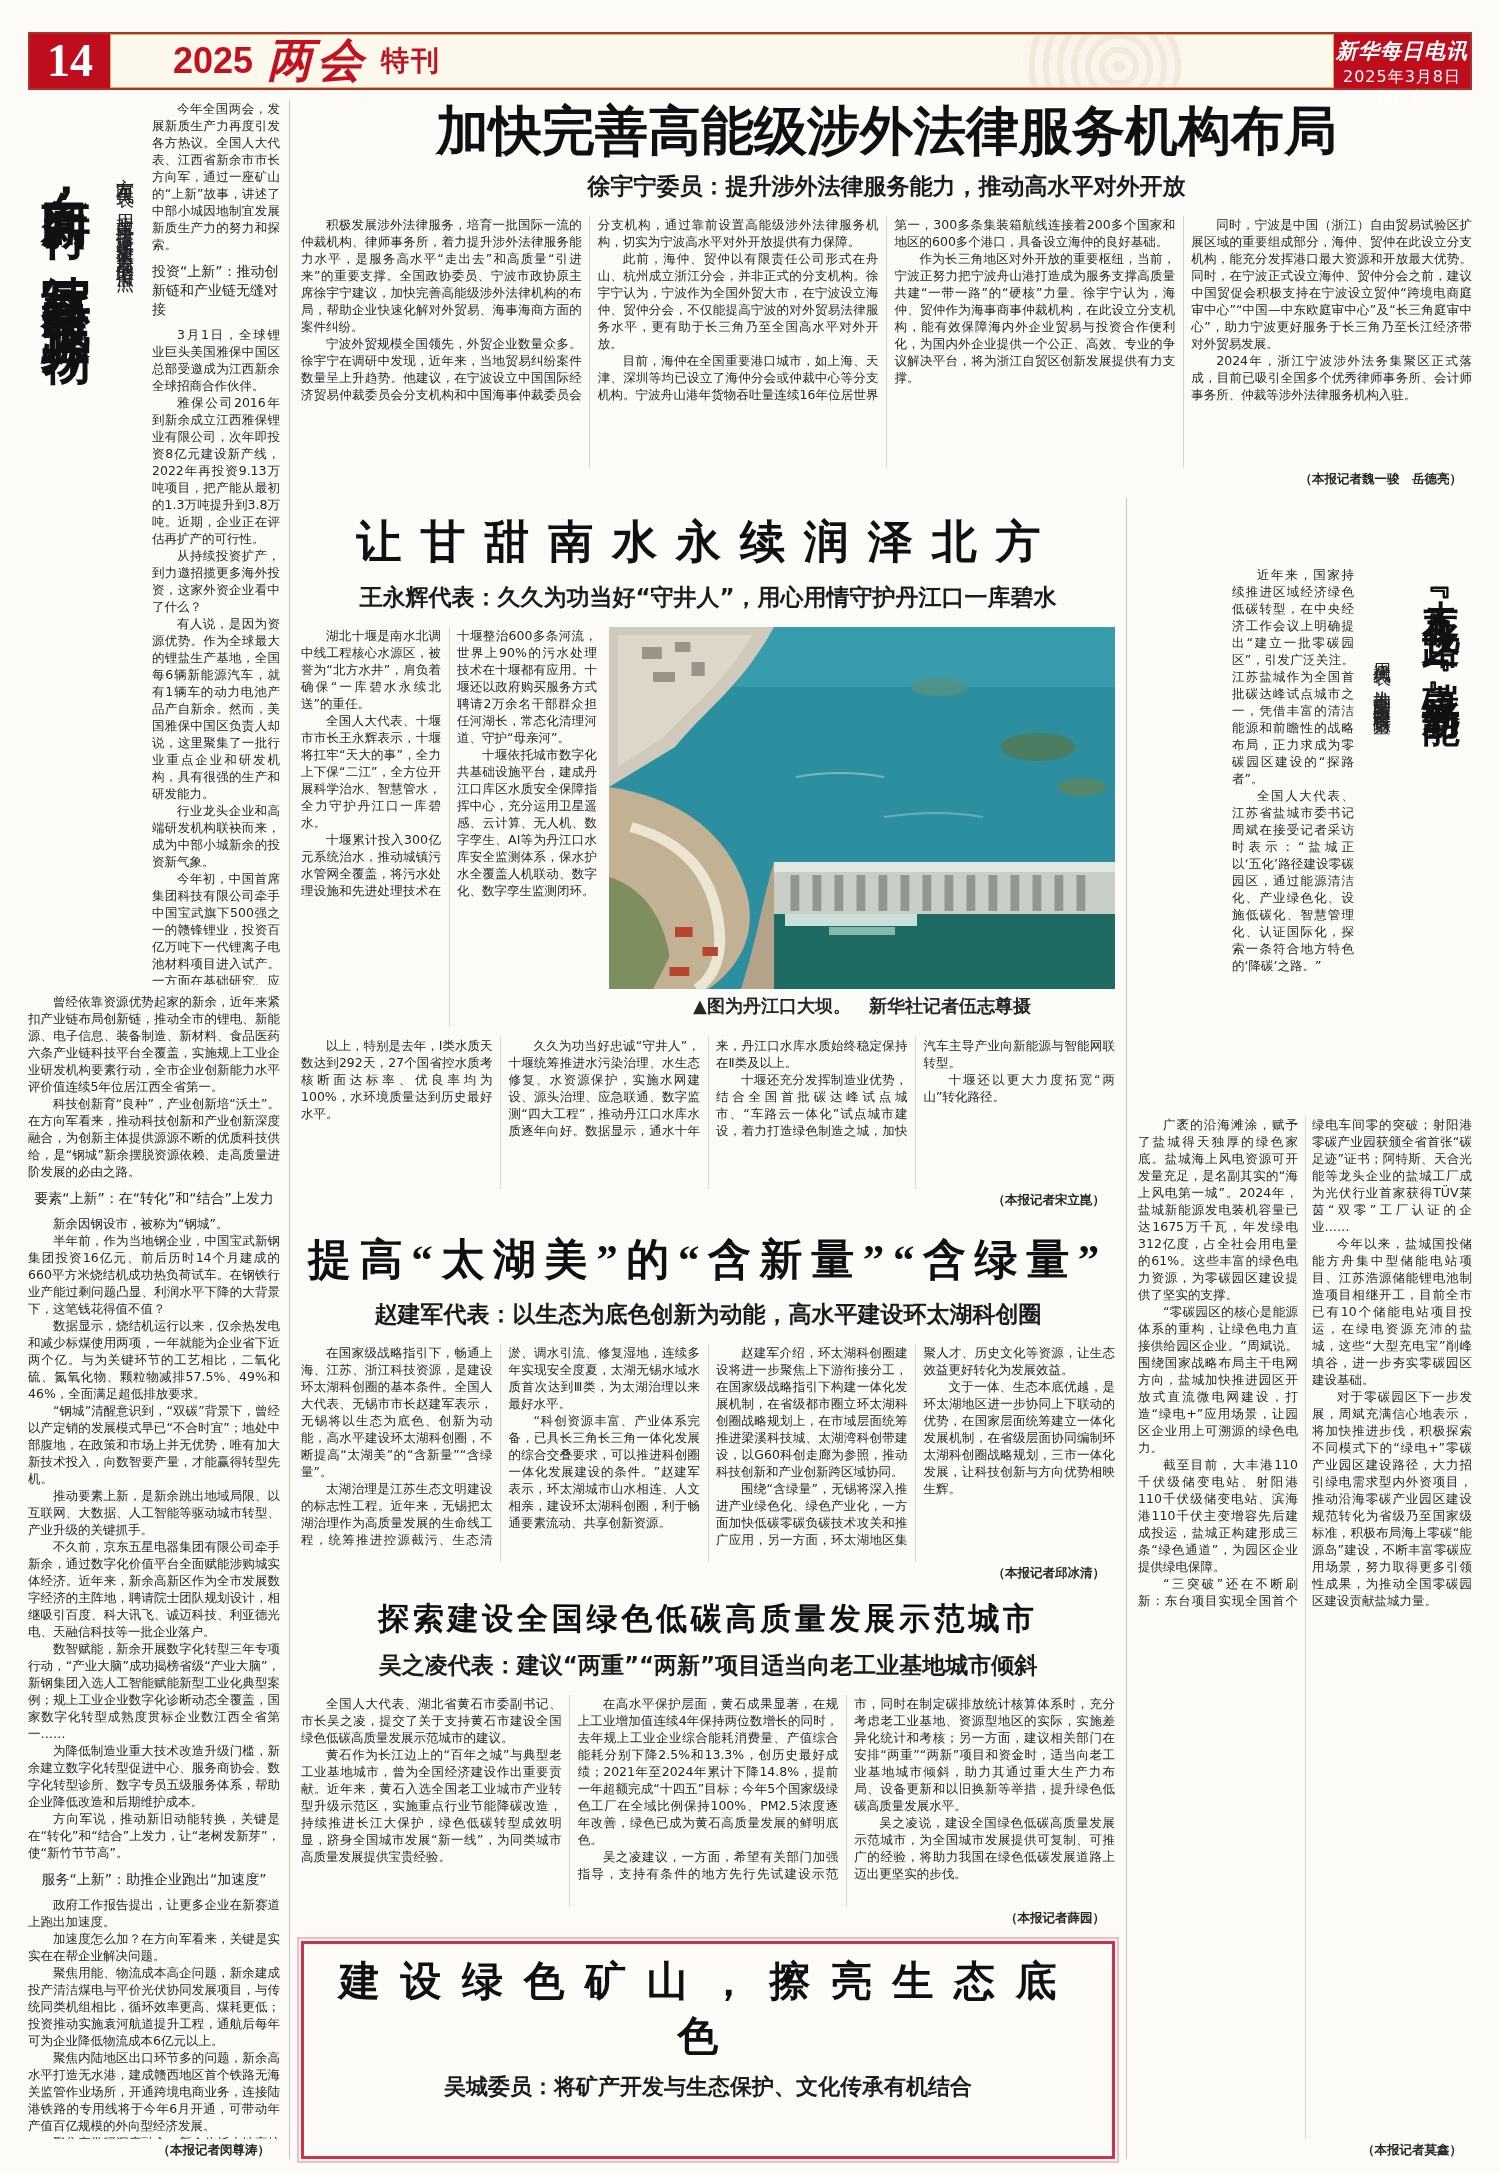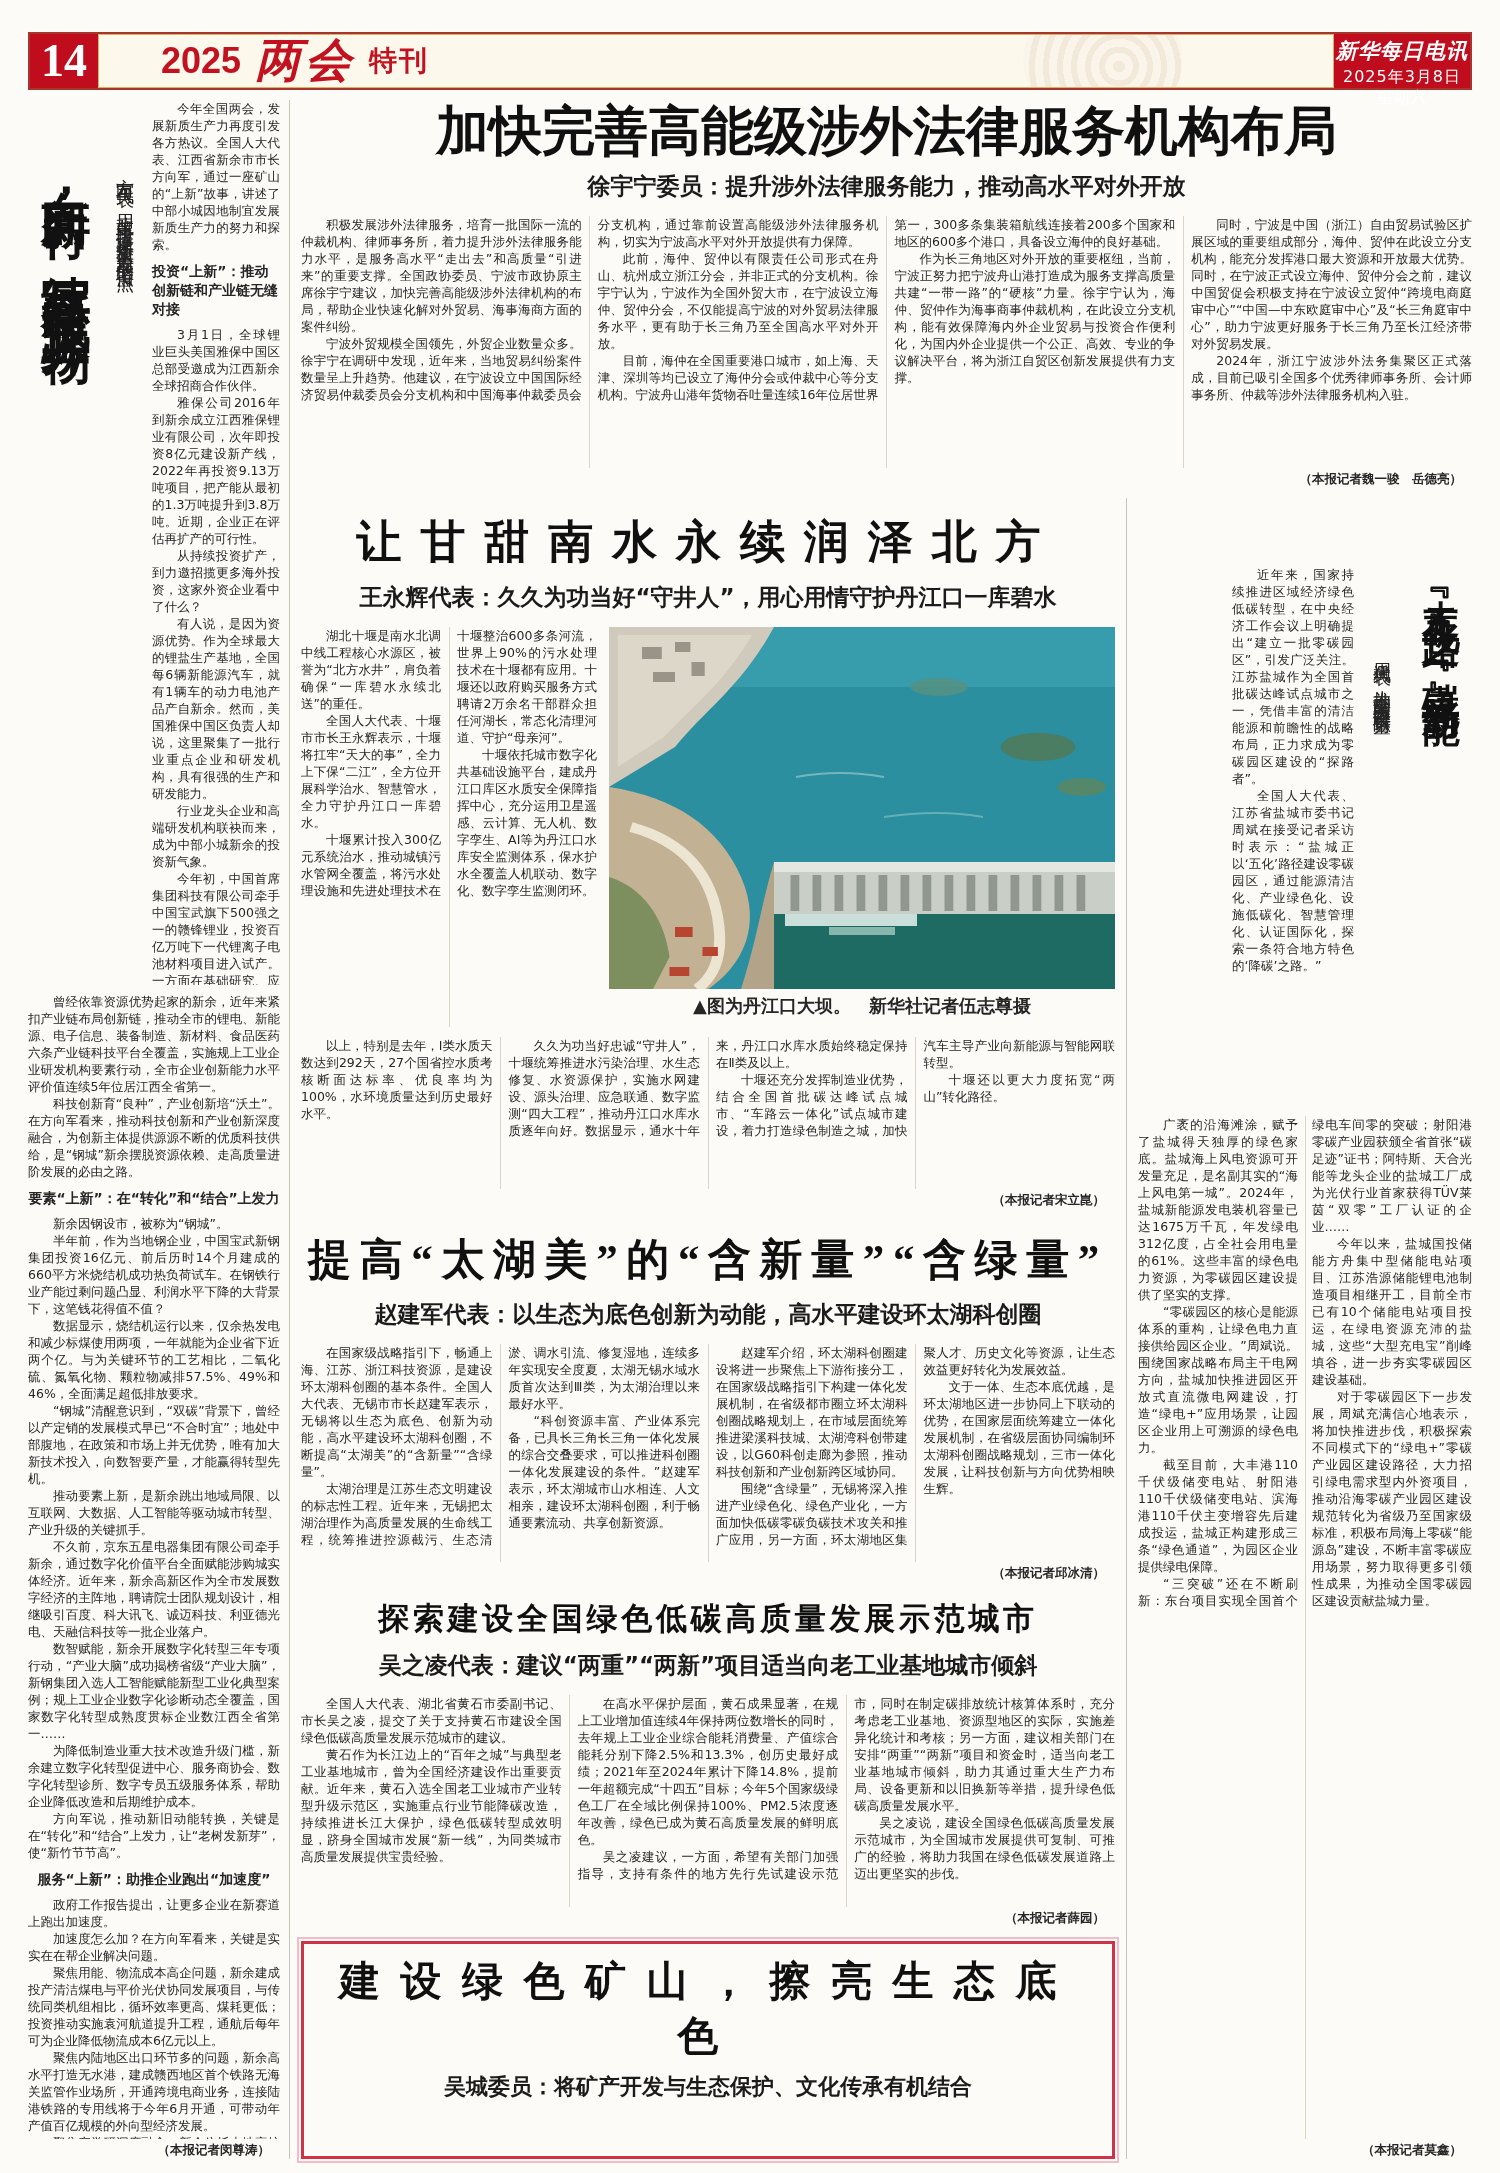--- a/index.html
+++ b/index.html
@@ -2,39 +2,39 @@
 <html><head>
 <meta charset="utf-8">
 <style>
   html,body{margin:0;padding:0;background:#ffffff;}
   .page{position:relative;width:1500px;height:2173px;background:#fcfbf7;overflow:hidden;
         font-family:"DejaVu Sans",sans-serif;color:#262626;}
   p{margin:0;text-indent:2em;line-height:17px;text-align:justify;}
   
   .masthead-bar{position:absolute;left:28px;right:28px;top:32px;height:58px;display:flex;
                 border:2px solid #a8342e;background:#fdf8ec;box-sizing:border-box;}
-  .pagenum{width:68px;background:#c00d1e;color:#fff;text-align:center;
+  .pagenum{width:80px;background:#c00d1e;color:#fff;text-align:center;
            font-family:"Liberation Serif",serif;font-weight:bold;font-size:46px;line-height:54px;}
   .banner{flex:1;position:relative;display:flex;align-items:center;gap:14px;padding-left:62px;
           border:1px solid #d9b26a;overflow:hidden;}
   .b-year{color:#c3121f;font-weight:900;font-size:36px;font-family:"Liberation Sans",sans-serif;}
   .b-lianghui{color:#c3121f;font-weight:900;font-style:italic;font-size:46px;
               font-family:"Liberation Serif",serif;letter-spacing:4px;}
   .b-tekan{color:#c3121f;font-weight:900;font-size:28px;letter-spacing:2px;}
   .swirl{position:absolute;right:150px;top:-40px;width:160px;height:130px;border-radius:50%;
          background:repeating-radial-gradient(circle at 60% 55%,#efe4d4 0 6px,#f9f3e9 6px 14px);
          opacity:.75;}
   .brand{width:136px;background:#c00d1e;color:#fff;text-align:center;padding-top:5px;box-sizing:border-box;}
   .brand-name{font-family:"Liberation Serif",serif;font-style:italic;font-weight:900;
               font-size:21px;line-height:24px;letter-spacing:1px;text-align:center;}
   .brand-date{font-size:16px;margin-top:4px;letter-spacing:1px;}
   
   .content{position:absolute;left:28px;right:28px;top:100px;bottom:14px;display:flex;box-sizing:border-box;}
   .byline{text-align:right;font-weight:bold;font-size:12.5px;padding:3px 10px 0 0;flex:none;}
-  .subhead{font-size:14px;font-weight:bold;line-height:19px;margin:9px 0 7px;text-indent:0;}
+  .subhead{font-size:14px;font-weight:normal;line-height:19px;margin:9px 0 7px;text-indent:0;}
   
   .col-left{width:262px;flex:none;border-right:1px solid #c9c4b8;padding-right:9px;
             display:flex;flex-direction:column;box-sizing:border-box;}
   .xy-top{display:flex;height:885px;flex:none;}
   .v-headline{writing-mode:vertical-rl;font-family:"Liberation Serif",serif;font-weight:bold;
               font-size:49px;letter-spacing:7px;line-height:76px;padding-top:52px;color:#111;}
   .v-sub{writing-mode:vertical-rl;font-size:18px;line-height:42px;letter-spacing:3px;
          padding-top:64px;color:#222;font-family:"Liberation Serif",serif;}
   .xy-narrow{flex:1;overflow:hidden;font-size:12.5px;padding-left:6px;}
   .xy-bottom{flex:1;display:flex;flex-direction:column;overflow:hidden;margin-top:8px;font-size:12.5px;}

